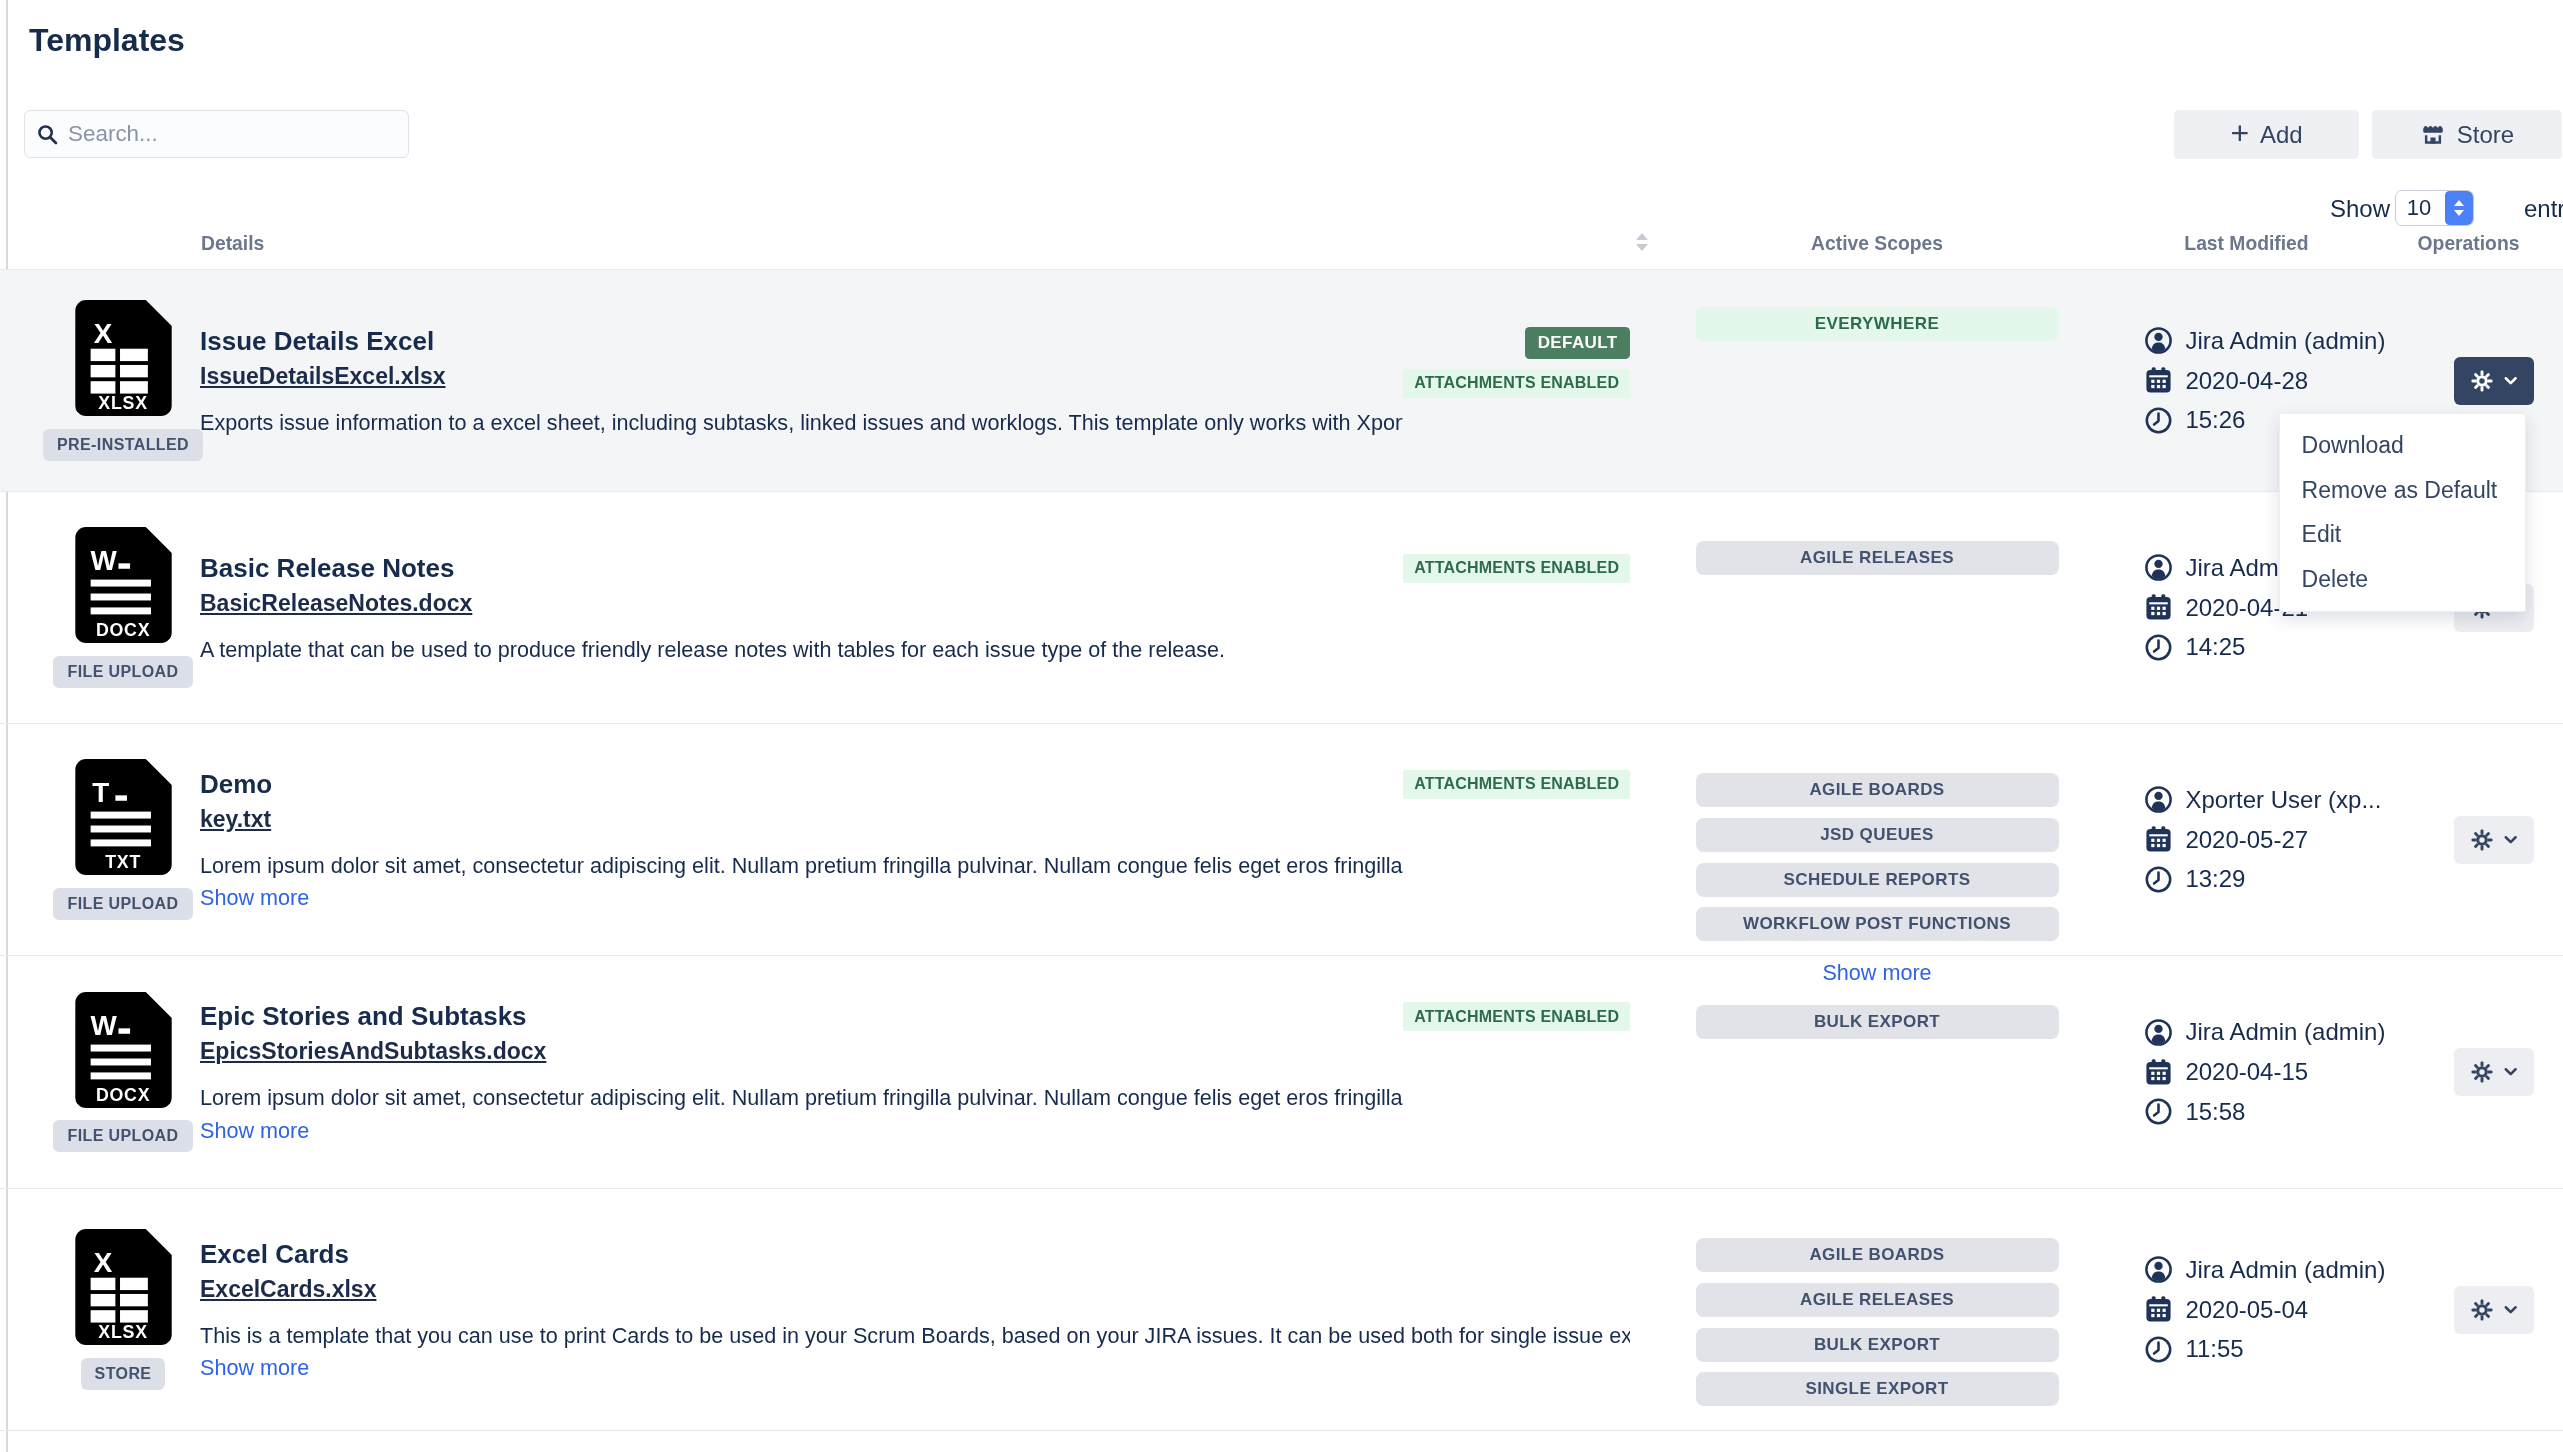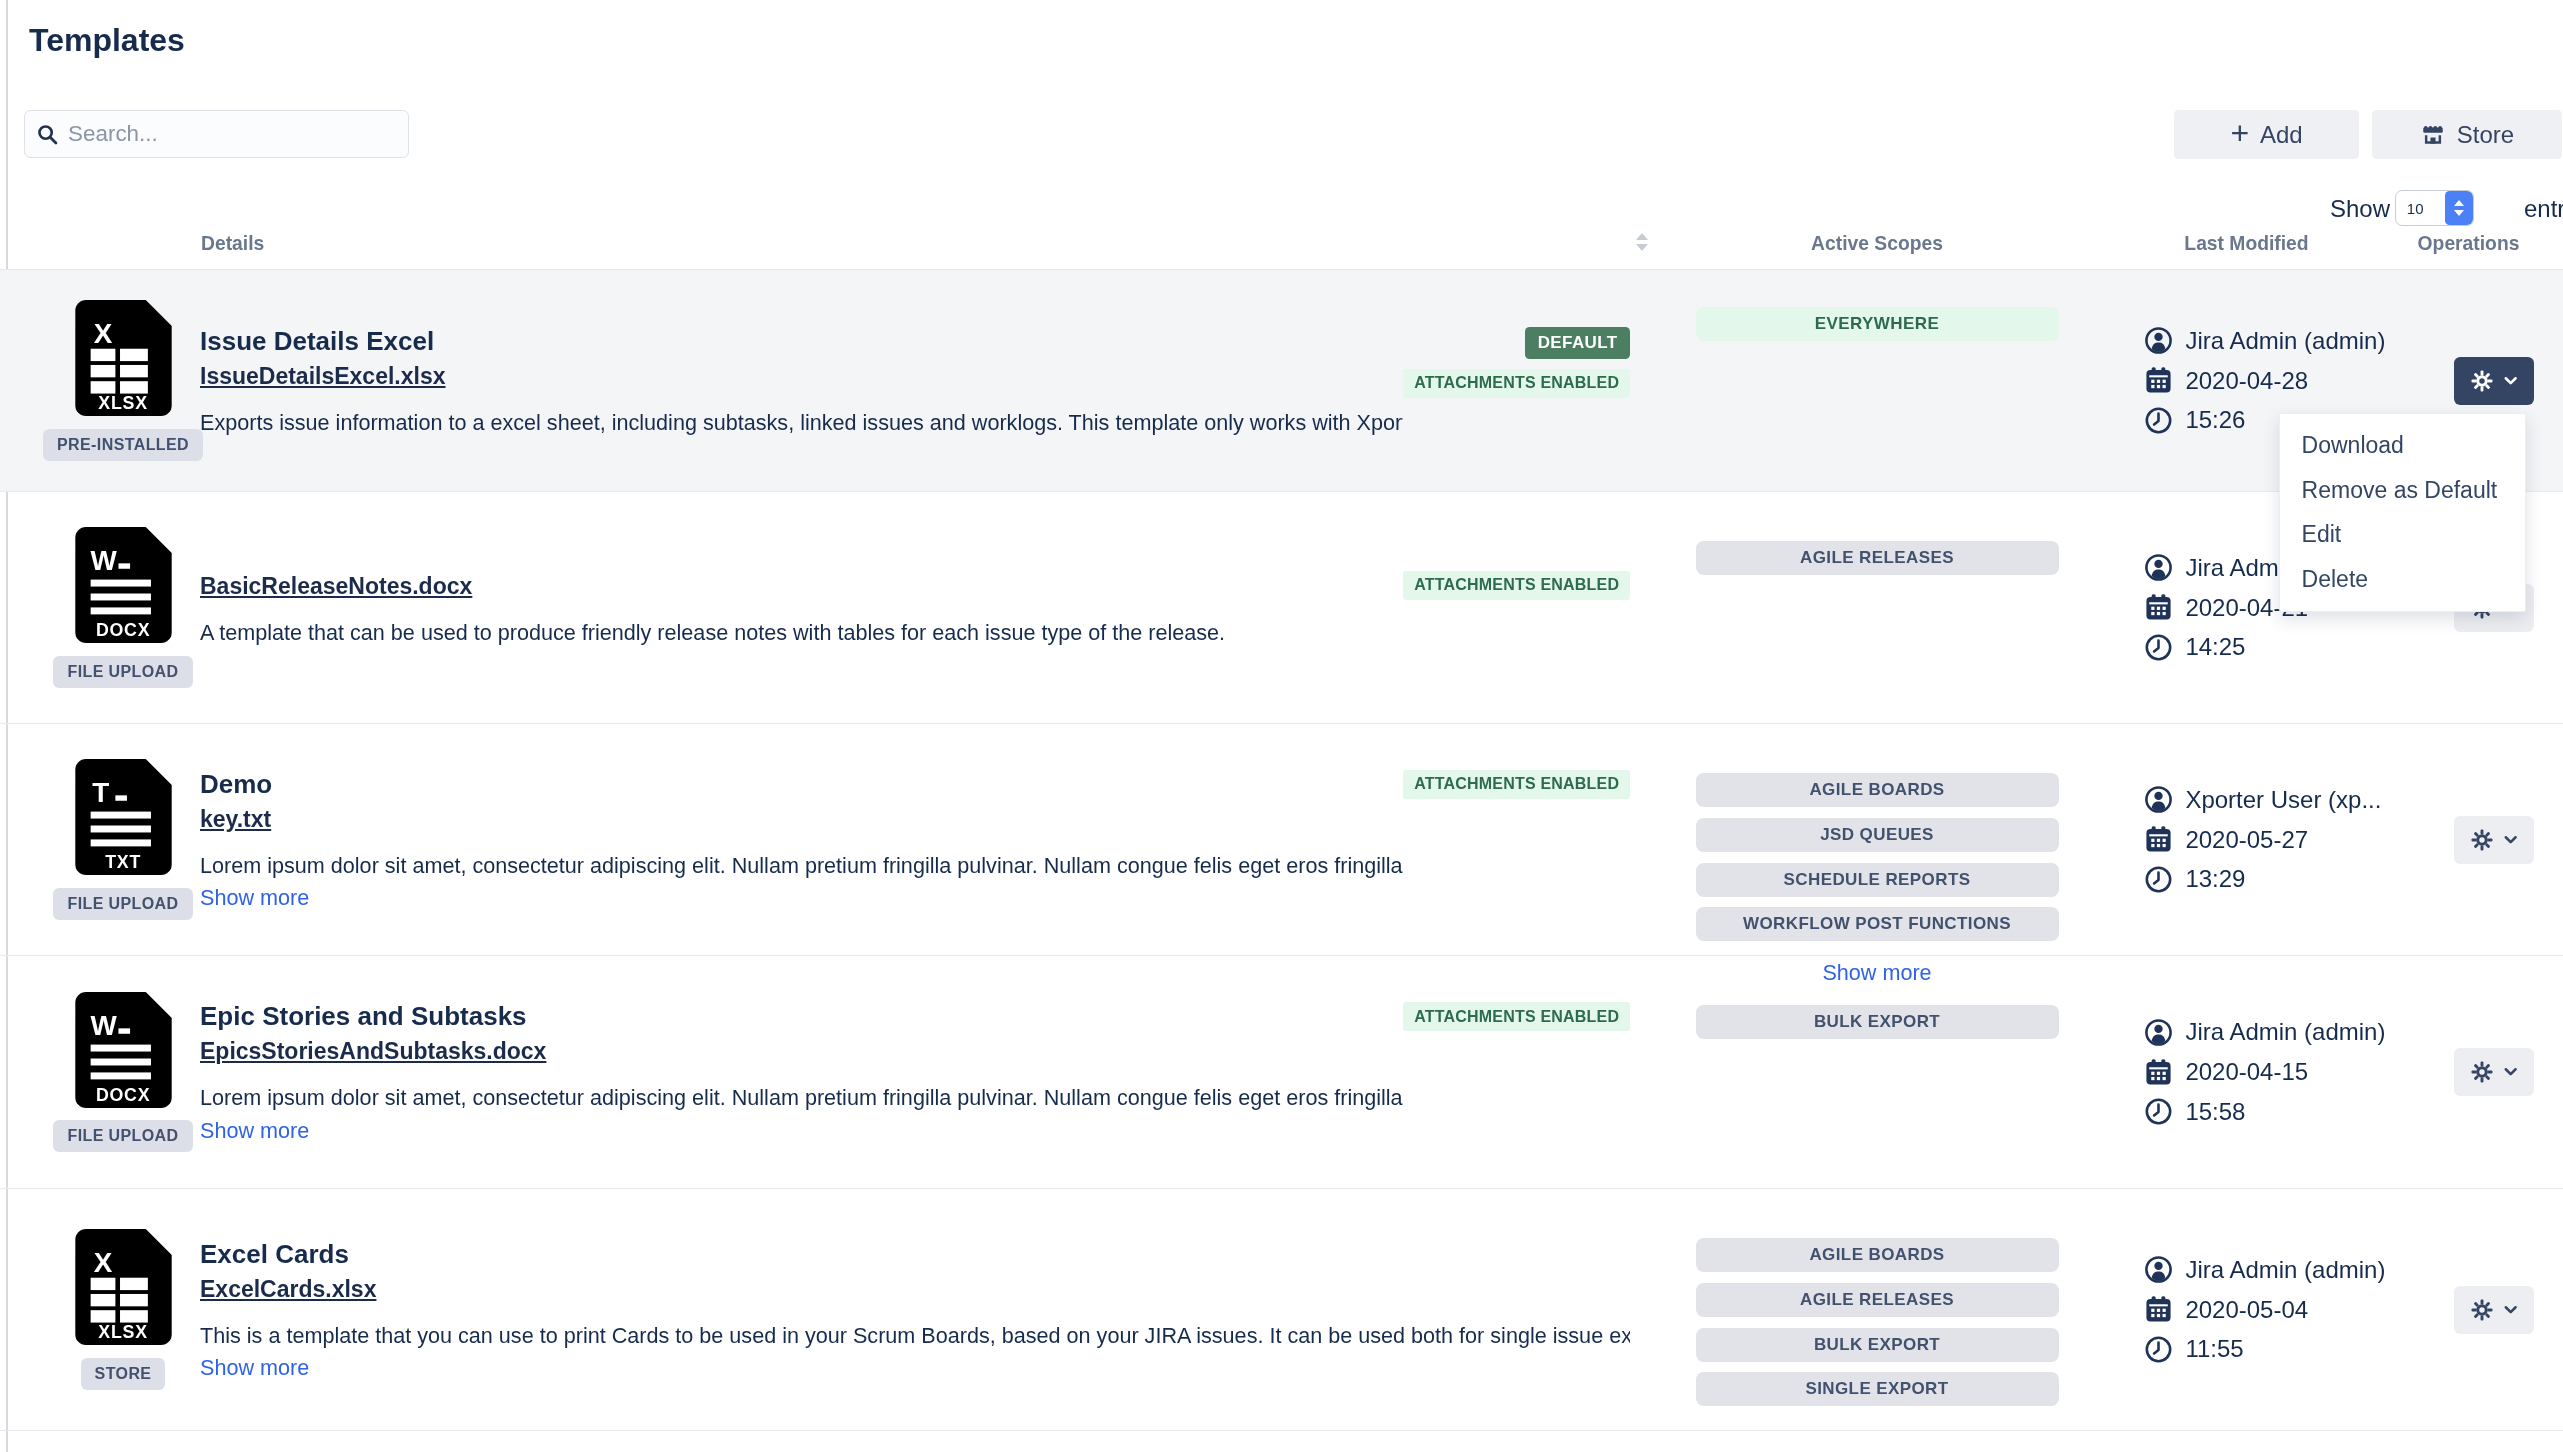--- a/index.html
+++ b/index.html
@@ -20,21 +20,21 @@
   .search-input{border:none;outline:none;background:transparent;font-size:22.4px;color:var(--c-navy);width:100%;font-family:inherit;}
   .search-input::placeholder{color:#8A94A6;}
   .btn{position:absolute;top:110px;height:49px;background:#EFF0F3;border-radius:4.6px;display:flex;align-items:center;justify-content:center;gap:10.8px;font-size:24px;color:#344563;font-weight:500;cursor:pointer;}
   .btn-add{left:2174px;width:185px;}
   .btn-store{left:2372px;width:190px;}
   .plus-glyph{font-size:32px;font-weight:400;line-height:1;margin-top:-3.9px;}
   .btn svg{width:26px;height:26px;color:#344563;}
   
   .show-label{position:absolute;left:2330px;top:195px;font-size:24px;color:var(--c-navy);}
   .page-size{position:absolute;left:2395px;top:190px;width:79px;height:36px;border:1.5px solid #C9CED6;border-radius:7px;background:#fff;display:flex;align-items:stretch;overflow:hidden;cursor:pointer;}
-  .ps-value{flex:1;font-size:15px;color:var(--c-navy);display:flex;align-items:center;padding-left:10.8px;}
+  .ps-value{flex:1;font-size:22px;color:var(--c-navy);display:flex;align-items:center;padding-left:10.8px;}
   .ps-spinner{width:28px;background:var(--c-spinner_blue);display:flex;flex-direction:column;align-items:center;justify-content:center;gap:3.1px;border-radius:4.6px;}
   .tri-up-w{width:0;height:0;border-left:5.4px solid transparent;border-right:5.4px solid transparent;border-bottom:6.2px solid #fff;}
   .tri-dn-w{width:0;height:0;border-left:5.4px solid transparent;border-right:5.4px solid transparent;border-top:6.2px solid #fff;}
   .entries-label{position:absolute;left:2484px;top:195px;font-size:24px;color:var(--c-navy);margin-left:40px;}
   
   .th{position:absolute;top:233px;font-size:19.3px;font-weight:700;color:var(--c-muted);}
   .th-details{left:201px;}
   .th-sort{position:absolute;left:1636px;top:233px;display:flex;flex-direction:column;gap:3.9px;align-items:center;cursor:pointer;}
   .tri-up-g{width:0;height:0;border-left:6.2px solid transparent;border-right:6.2px solid transparent;border-bottom:7.7px solid #C6CBD4;}
   .tri-dn-g{width:0;height:0;border-left:6.2px solid transparent;border-right:6.2px solid transparent;border-top:7.7px solid #C6CBD4;}
@@ -262,20 +262,21 @@
             <rect x="20" y="86" width="78" height="9"></rect>
             <rect x="20" y="104" width="78" height="9"></rect>
           </g>
         <text class="fi-ext" x="62" y="141">DOCX</text>
       </svg>
       <span class="source-badge">FILE UPLOAD</span>
     </div>
     <div class="cell-details">
       <div class="details-inner">
         <div class="details-text">
+          <div class="row-title">Basic Release Notes</div>
           <a class="row-file">BasicReleaseNotes.docx</a>
           <div class="row-desc">A template that can be used to produce friendly release notes with tables for each issue type of the release.</div>
         </div>
         <div class="details-badges">
           <span class="badge-attach">ATTACHMENTS ENABLED</span>
         </div>
       </div>
     </div>
     <div class="cell-scopes">
       <span class="scope-badge">AGILE RELEASES</span>

